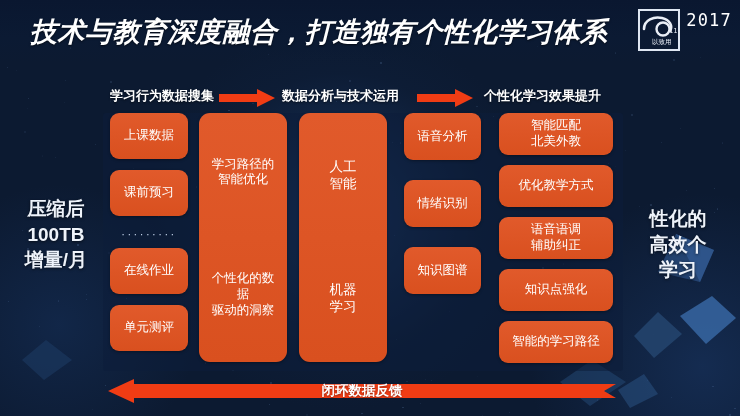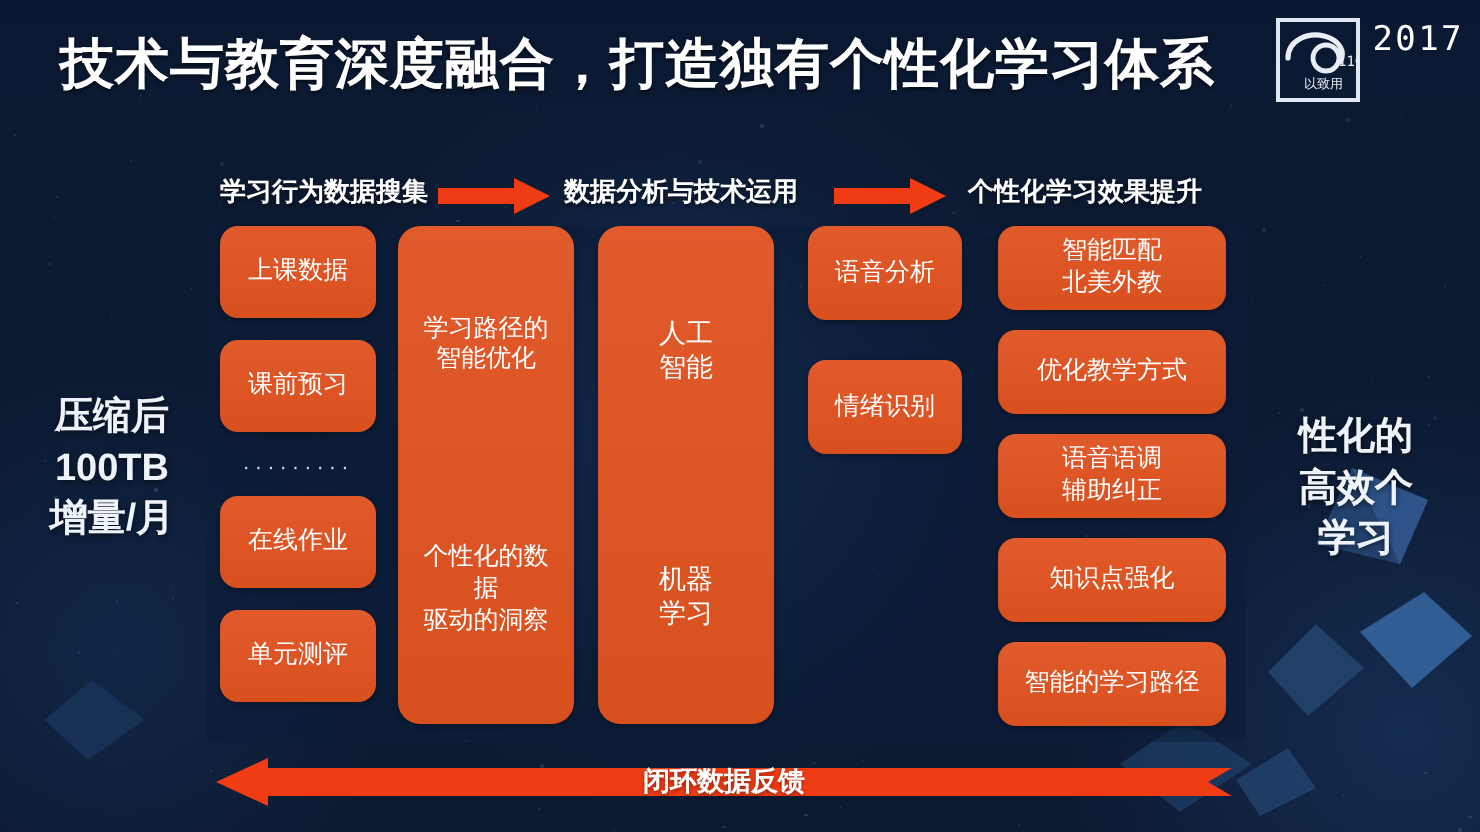--- a/index.html
+++ b/index.html
@@ -59,20 +59,21 @@
   }
   #title {
     position: absolute;
     left: 30px; top: 14px;
     font-size: 27px;
     font-weight: bold;
     letter-spacing: .5px;
     color: #ffffff;
     white-space: nowrap;
     text-shadow: 0 1px 2px rgba(0,0,0,.6);
+    font-style: italic;
   }
   #logo-block {
     position: absolute;
     right: 8px; top: 9px;
     display: flex;
     align-items: flex-start;
     gap: 6px;
   }
   #logo-mark {
     width: 42px; height: 42px;
@@ -460,20 +461,21 @@
       <div class="txt">
         <div>机器</div>
         <div>学习</div>
       </div>
     </div>
   </div>
 
   <div class="col" id="col-4">
     <div class="card">语音分析</div>
     <div class="card">情绪识别</div>
+    <div class="card">知识图谱</div>
   </div>
 
   <div class="col" id="col-5">
     <div class="card">
       <div>
         <div>智能匹配</div>
         <div>北美外教</div>
       </div>
     </div>
     <div class="card">优化教学方式</div>

